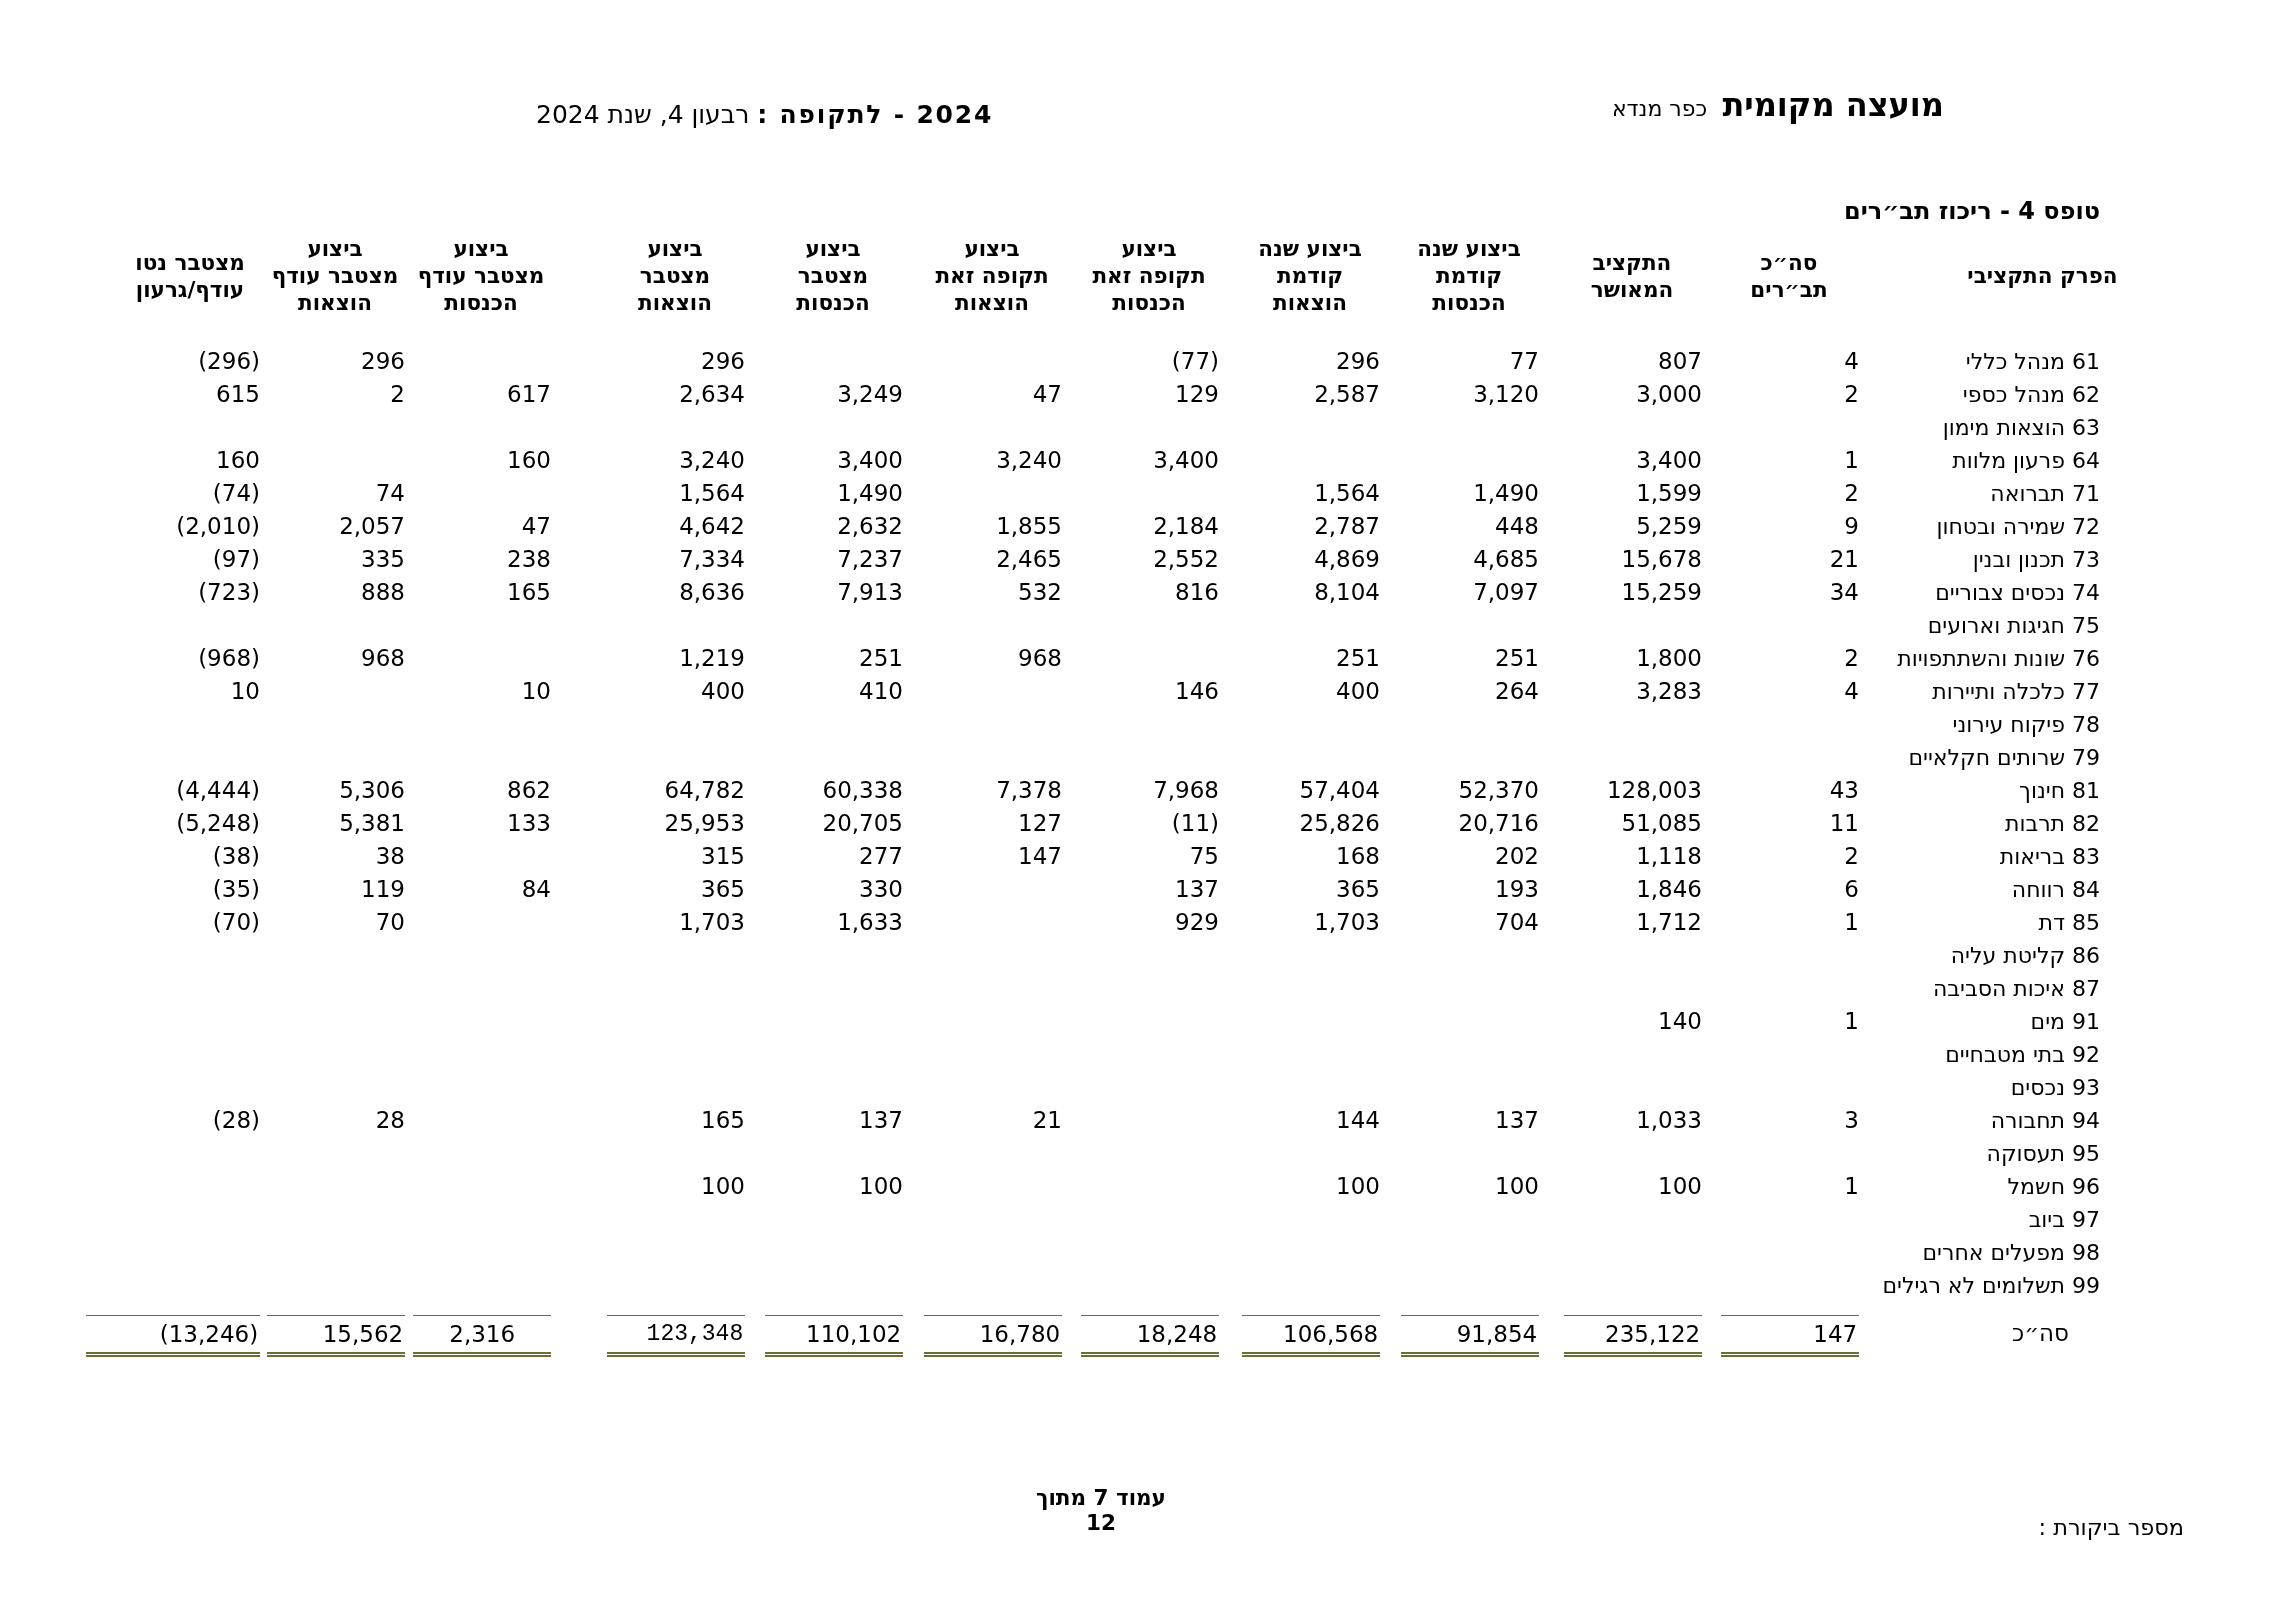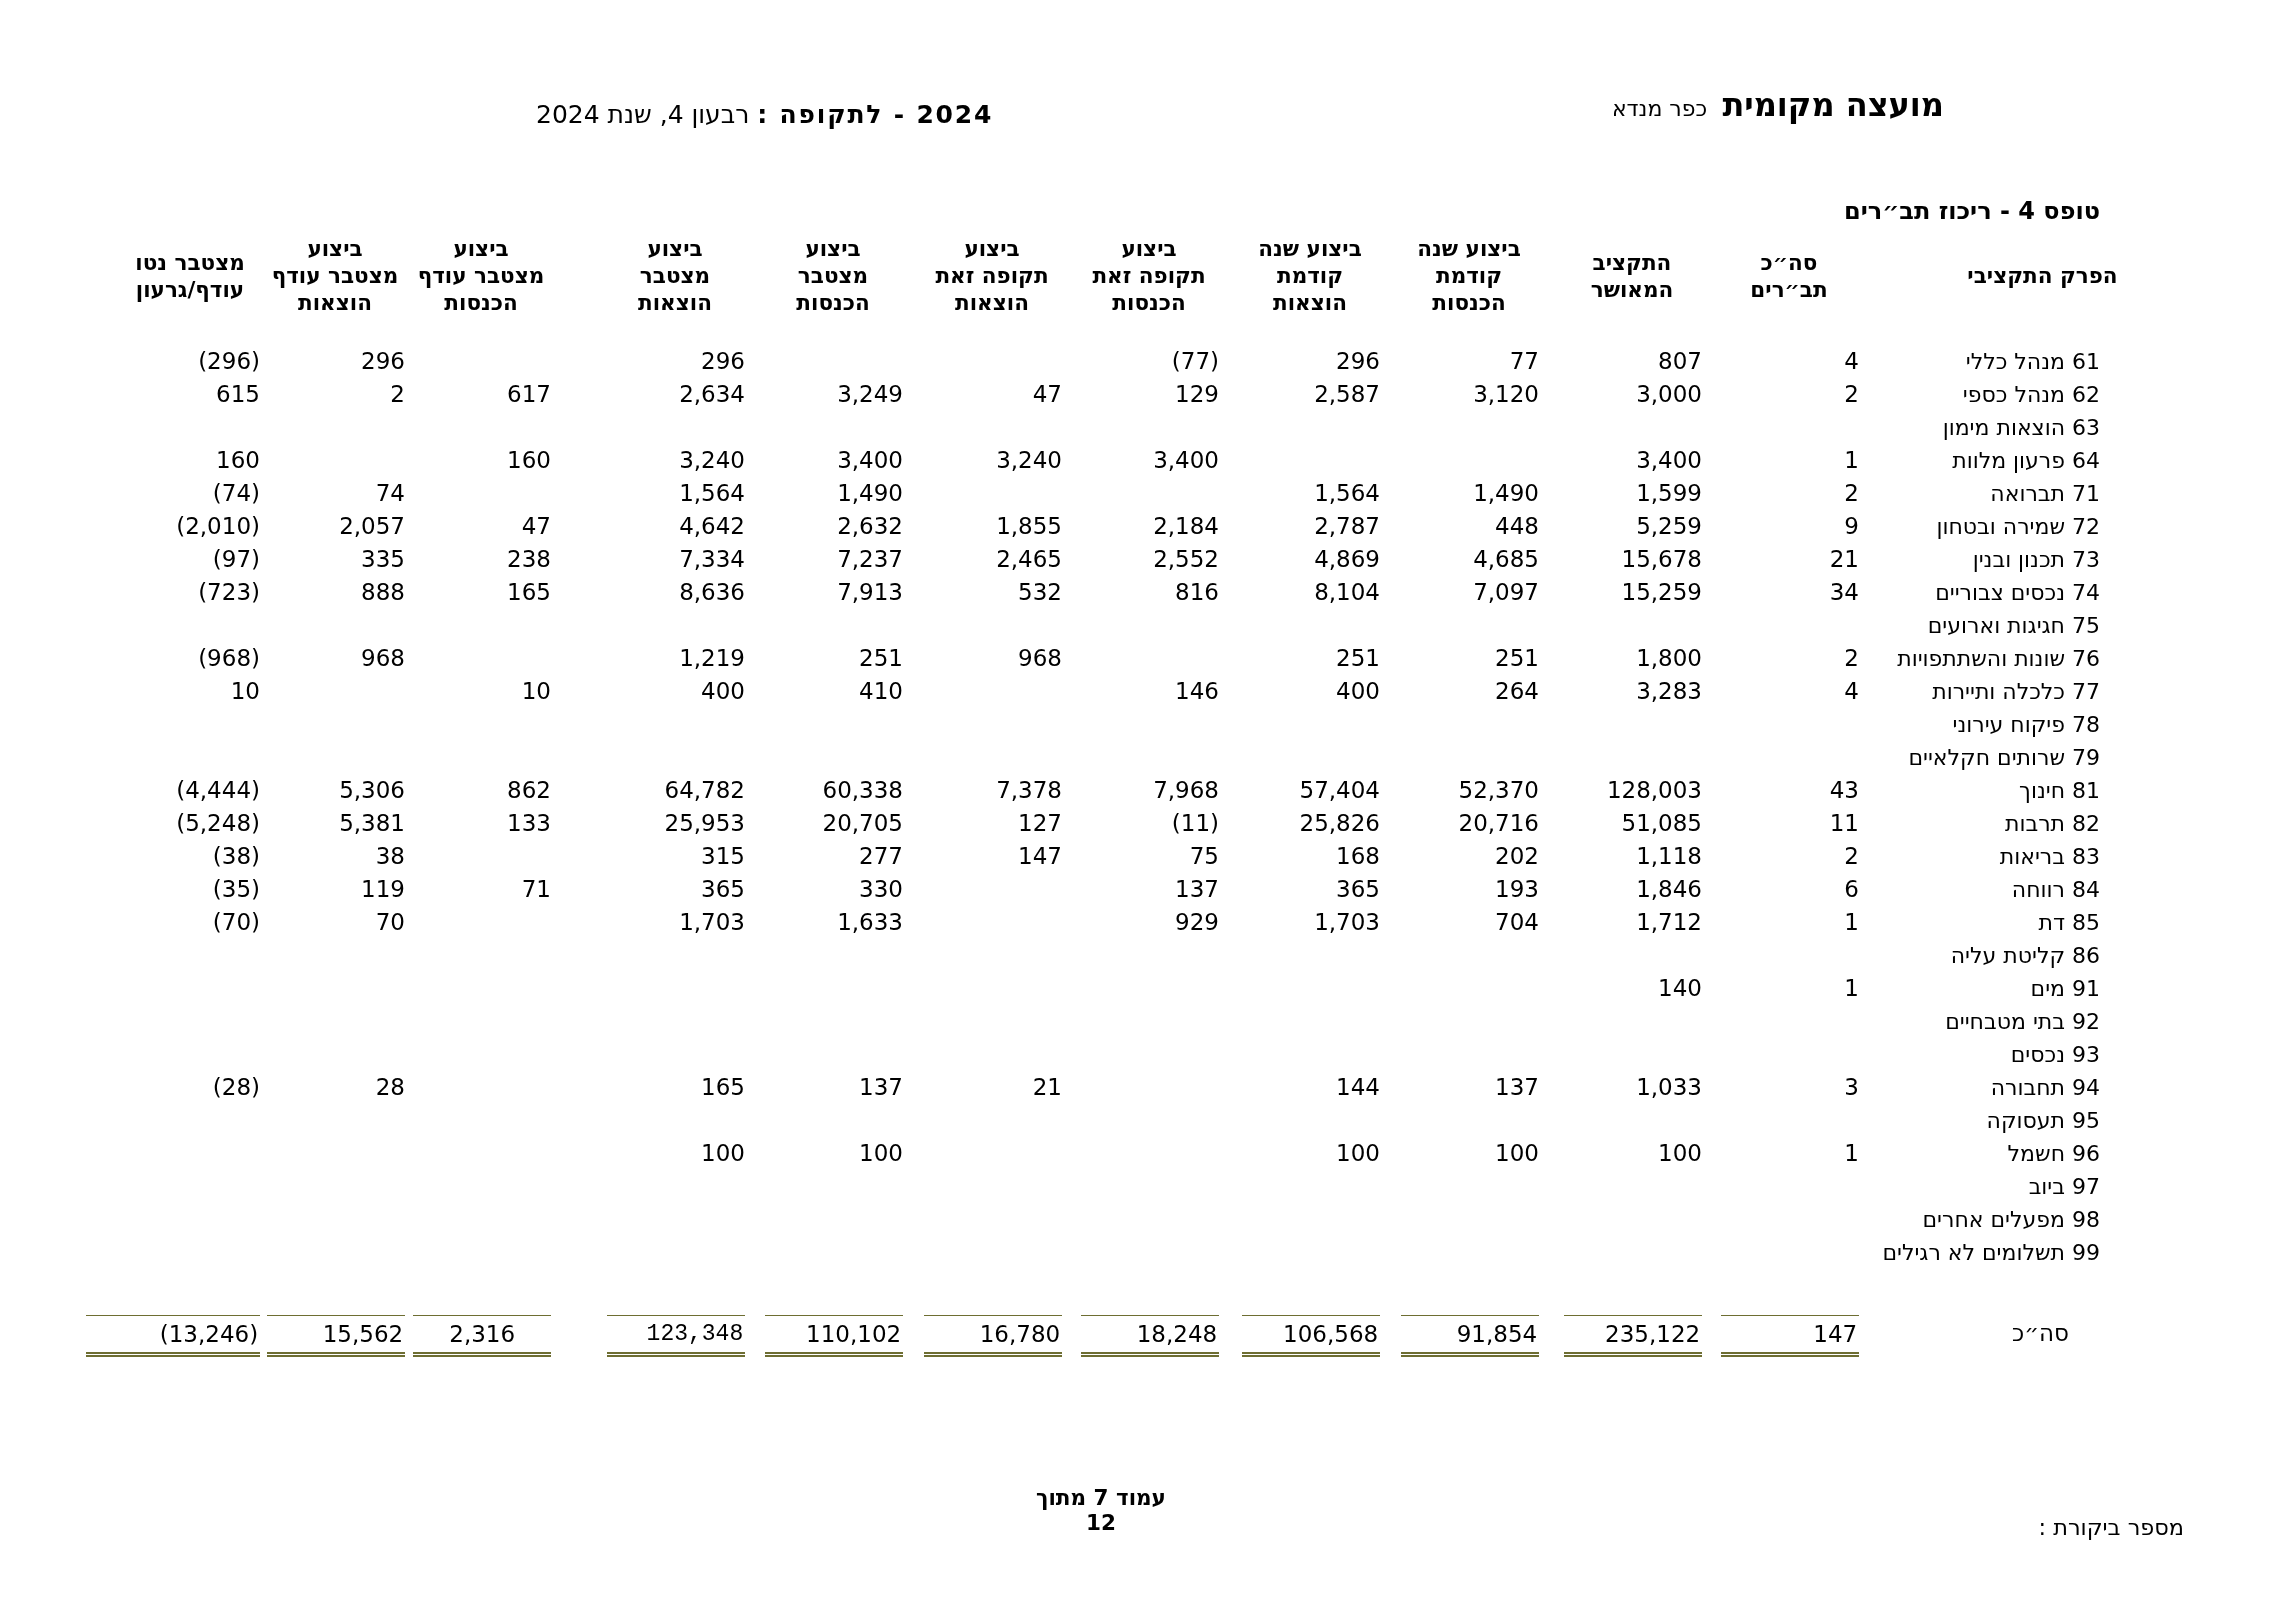--- a/index.html
+++ b/index.html
@@ -273,38 +273,41 @@
       </div>
       <div class="row">
         <span class="cell c-chapter chapter" dir="rtl">84 רווחה</span>
         <span class="cell c-ct">6</span>
         <span class="cell c-ap">1,846</span>
         <span class="cell c-yi">193</span>
         <span class="cell c-ye">365</span>
         <span class="cell c-pi">137</span>
         <span class="cell c-ci">330</span>
         <span class="cell c-ce">365</span>
-        <span class="cell c-si">71</span>
+        <span class="cell c-si">84</span>
         <span class="cell c-se">119</span>
         <span class="cell c-net">(35)</span>
       </div>
       <div class="row">
         <span class="cell c-chapter chapter" dir="rtl">85 דת</span>
         <span class="cell c-ct">1</span>
         <span class="cell c-ap">1,712</span>
         <span class="cell c-yi">704</span>
         <span class="cell c-ye">1,703</span>
         <span class="cell c-pi">929</span>
         <span class="cell c-ci">1,633</span>
         <span class="cell c-ce">1,703</span>
         <span class="cell c-se">70</span>
         <span class="cell c-net">(70)</span>
       </div>
       <div class="row">
         <span class="cell c-chapter chapter" dir="rtl">86 קליטת עליה</span>
+      </div>
+      <div class="row">
+        <span class="cell c-chapter chapter" dir="rtl">87 איכות הסביבה</span>
       </div>
       <div class="row">
         <span class="cell c-chapter chapter" dir="rtl">91 מים</span>
         <span class="cell c-ct">1</span>
         <span class="cell c-ap">140</span>
       </div>
       <div class="row">
         <span class="cell c-chapter chapter" dir="rtl">92 בתי מטבחיים</span>
       </div>
       <div class="row">

